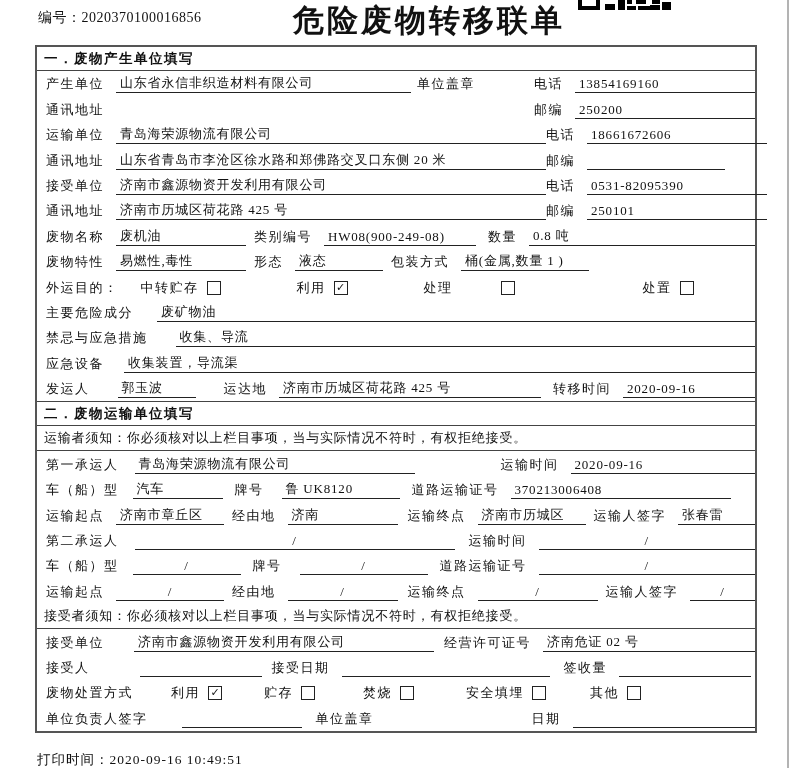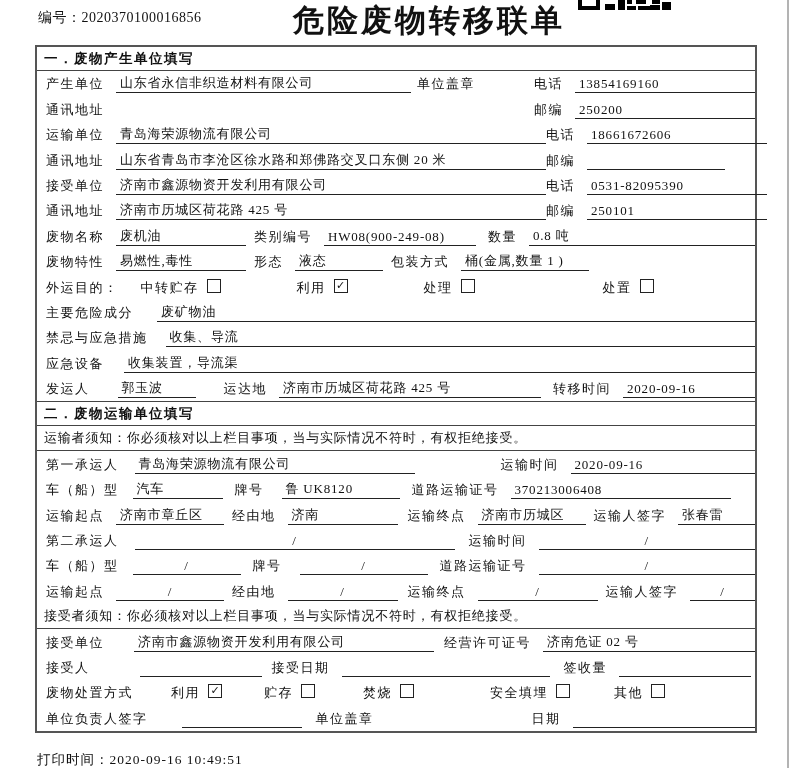--- a/index.html
+++ b/index.html
@@ -18,21 +18,21 @@
   .section:not(:first-child) .sec-header{border-top:1.5px solid #444;}
   .row{display:flex;align-items:flex-end;height:25.4px;box-sizing:border-box;
        padding:0 0 3px 7px;font-size:13px;}
   .row.rule{border-bottom:1.2px solid #444;}
   .lbl{white-space:nowrap;margin:0 12px 0 2px;letter-spacing:1.5px;}
   .lbl.push{margin-left:auto;}
   .val{border-bottom:1.1px solid #222;padding:0 4px;white-space:nowrap;box-sizing:border-box;
        letter-spacing:0.8px;min-height:16px;}
   .val.fill{flex:1 1 auto;}
   .val.center{text-align:center;}
-  .chk{display:flex;white-space:nowrap;letter-spacing:1.5px;}
+  .chk{display:flex;align-items:center;white-space:nowrap;letter-spacing:1.5px;}
   .box{display:inline-block;width:12px;height:12px;border:1.3px solid #222;margin-left:8px;
        font-size:11px;line-height:12px;text-align:center;letter-spacing:0;
        font-family:"DejaVu Sans","Liberation Sans",sans-serif;}
   .note{white-space:nowrap;letter-spacing:0.8px;}
   .print-time{position:absolute;top:751px;left:37px;font-size:13.5px;letter-spacing:1px;white-space:nowrap;}
 </style>
 </head>
 <body>
 
 <div class="page">
@@ -115,36 +115,36 @@
         <div class="row">
           <span class="lbl">外运目的：</span>
           <span class="chk" style="margin-left: 10px;">
             <span class="chk-lbl">中转贮存</span>
             <span class="box"></span>
           </span>
           <span class="chk" style="margin-left: 76px;">
             <span class="chk-lbl">利用</span>
             <span class="box checked">✓</span>
           </span>
-          <span class="chk" style="margin-left: 76px;">
+          <span class="chk" style="margin-left: 76px; gap: 40px;">
             <span class="chk-lbl">处理</span>
             <span class="box"></span>
           </span>
           <span class="chk" style="margin-left: 128px;">
             <span class="chk-lbl">处置</span>
             <span class="box"></span>
           </span>
         </div>
         <div class="row">
           <span class="lbl">主要危险成分</span>
           <span class="val fill" style="margin-left: 12px;">废矿物油</span>
         </div>
         <div class="row">
           <span class="lbl">禁忌与应急措施</span>
-          <span class="val fill" style="margin-left: 6px;">收集、导流</span>
+          <span class="val fill" style="margin-left: 16px;">收集、导流</span>
         </div>
         <div class="row">
           <span class="lbl">应急设备</span>
           <span class="val fill" style="margin-left: 8px;">收集装置，导流渠</span>
         </div>
         <div class="row">
           <span class="lbl">发运人</span>
           <span class="val" style="min-width: 78px; margin-left: 16px;">郭玉波</span>
           <span class="lbl" style="margin-left: 28px;">运达地</span>
           <span class="val" style="min-width: 262px;">济南市历城区荷花路 425 号</span>
@@ -231,21 +231,21 @@
             <span class="box checked">✓</span>
           </span>
           <span class="chk" style="margin-left: 42px;">
             <span class="chk-lbl">贮存</span>
             <span class="box"></span>
           </span>
           <span class="chk" style="margin-left: 48px;">
             <span class="chk-lbl">焚烧</span>
             <span class="box"></span>
           </span>
-          <span class="chk" style="margin-left: 76px;">
+          <span class="chk" style="margin-left: 52px;">
             <span class="chk-lbl">安全填埋</span>
             <span class="box"></span>
           </span>
           <span class="chk" style="margin-left: 44px;">
             <span class="chk-lbl">其他</span>
             <span class="box"></span>
           </span>
         </div>
         <div class="row">
           <span class="lbl">单位负责人签字</span>

